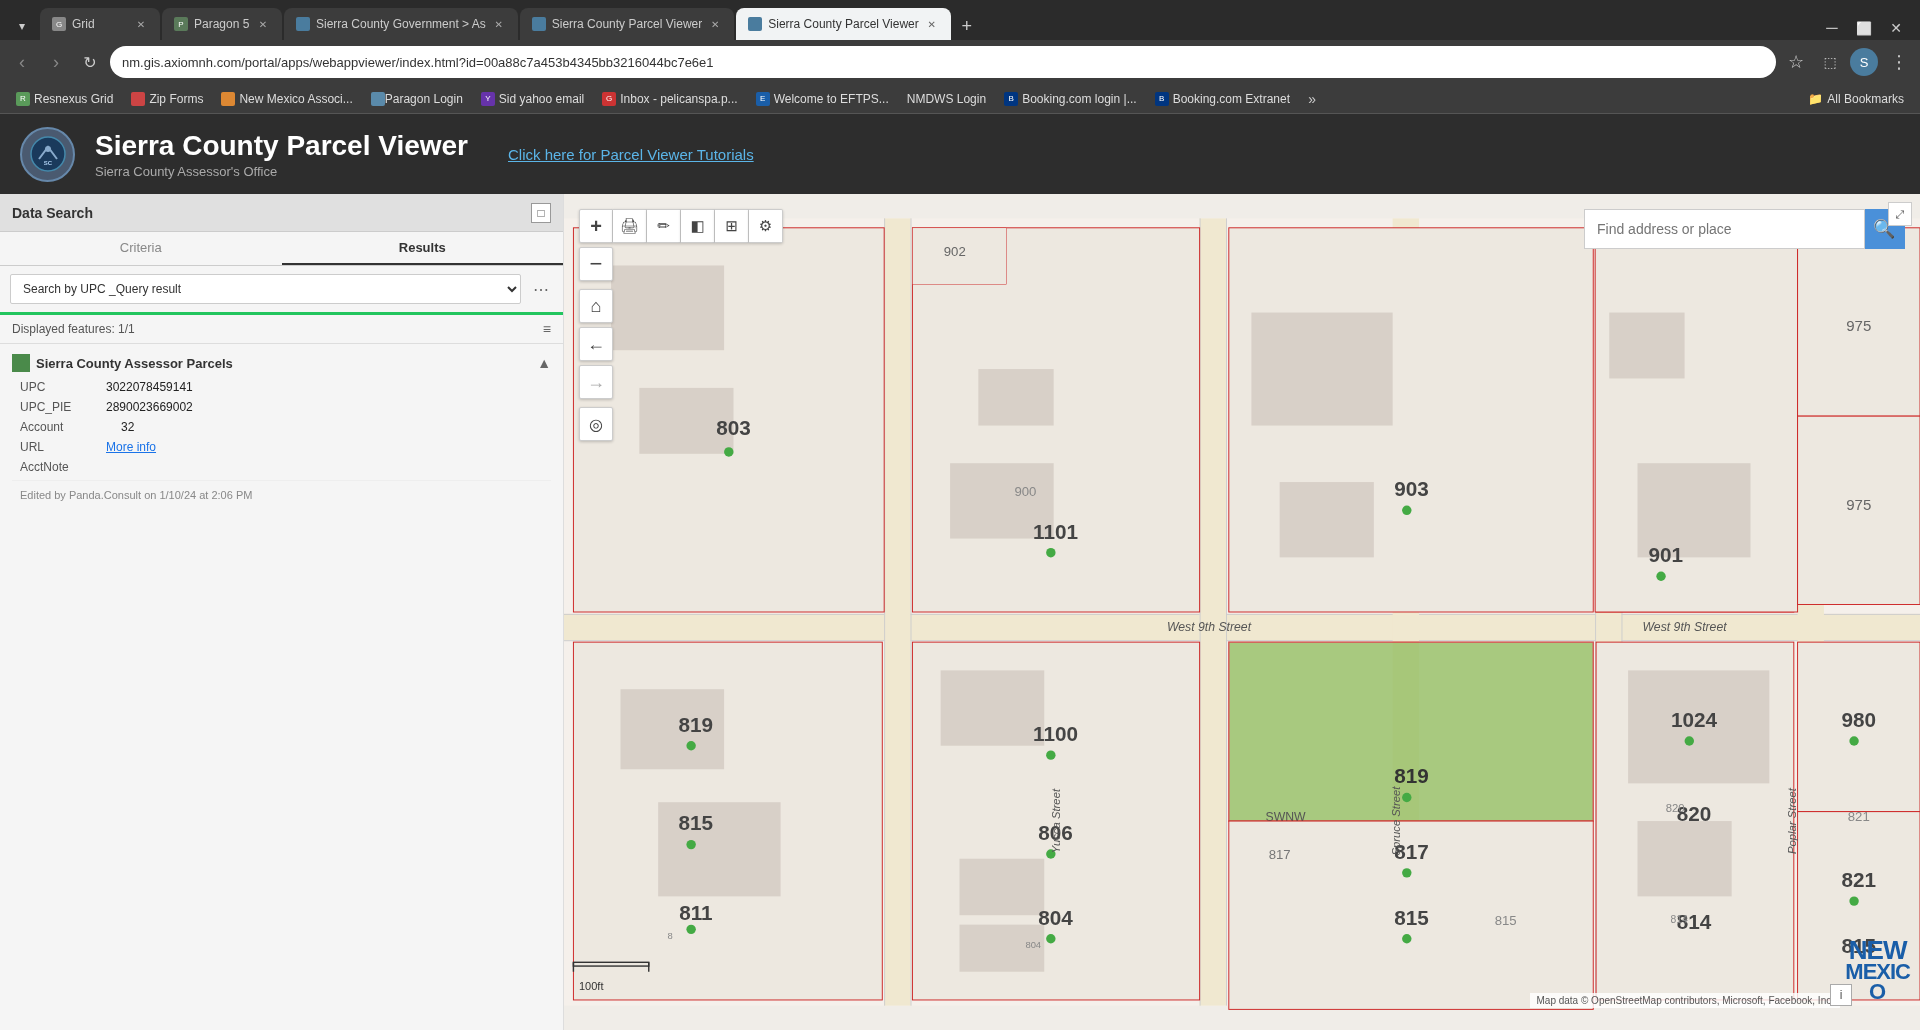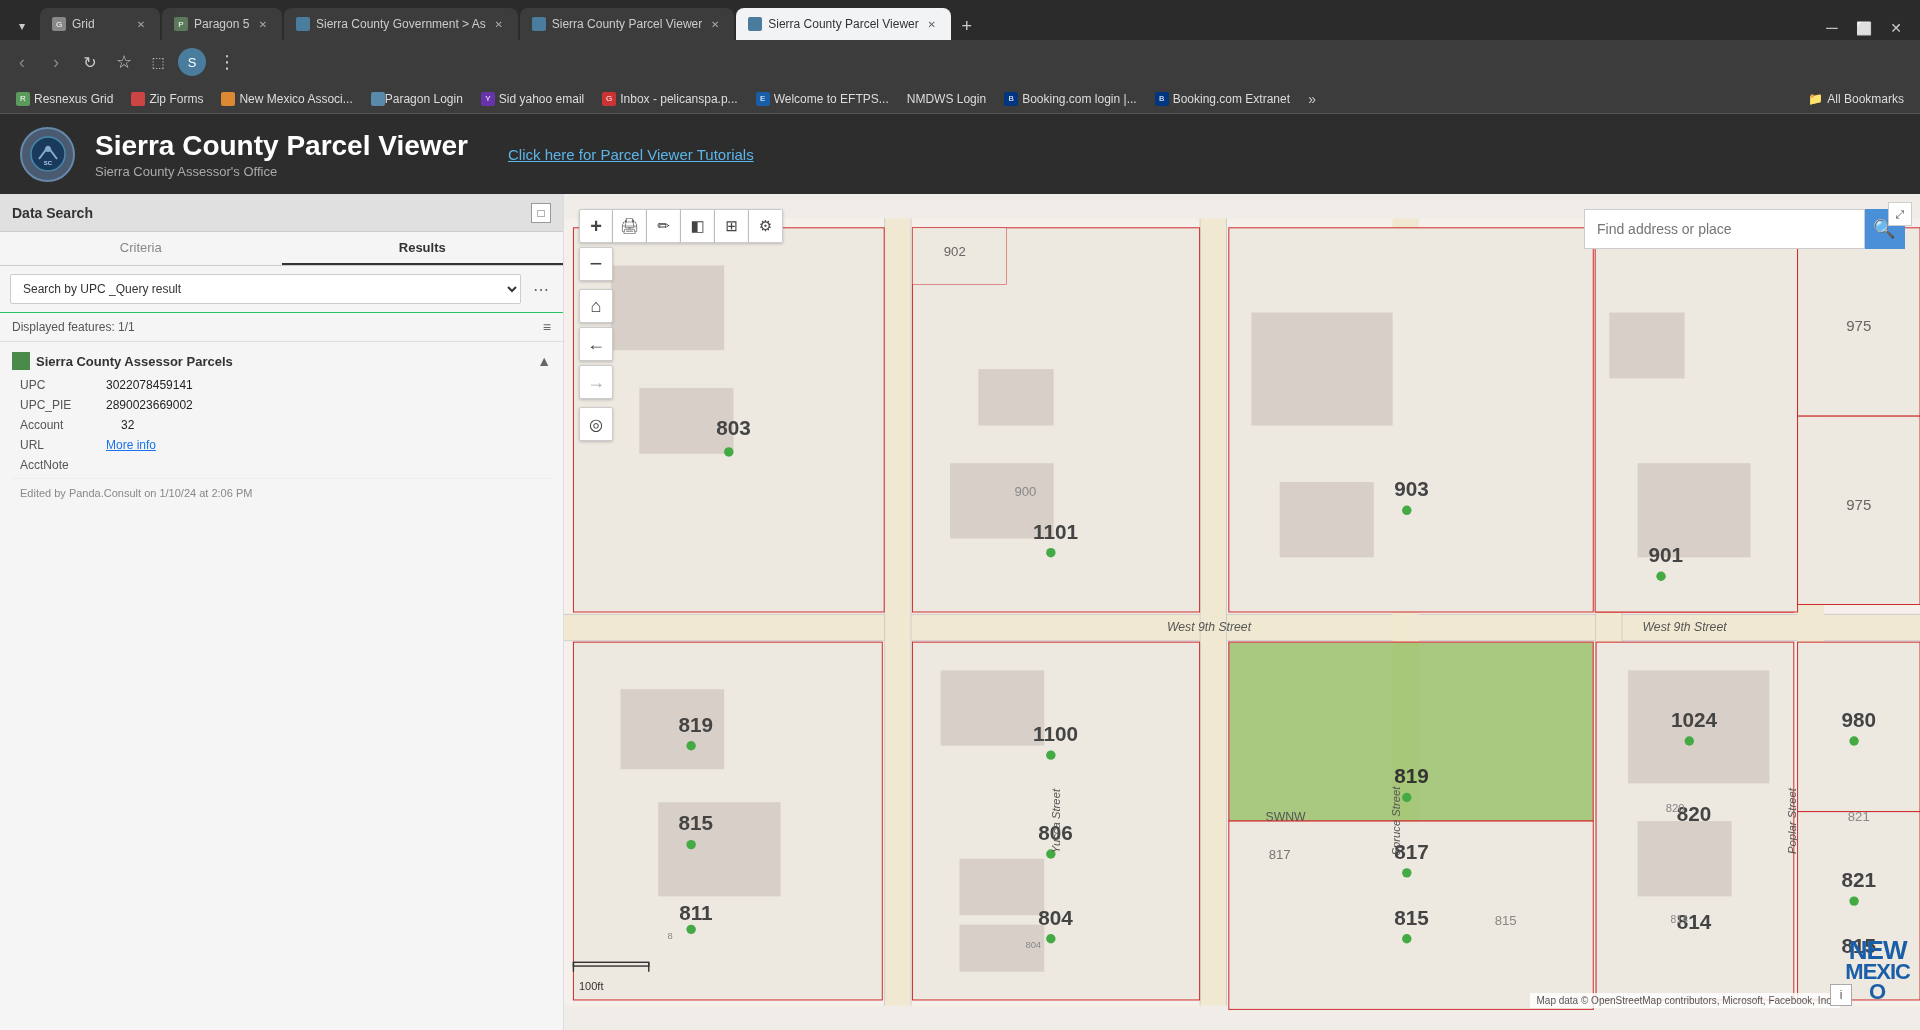--- a/index.html
+++ b/index.html
@@ -51,20 +51,23 @@
       <div style="width:24px;height:24px;display:flex;align-items:center;justify-content:center;color:#ccc;font-size:16px;cursor:pointer;">─</div>
       <div style="width:24px;height:24px;display:flex;align-items:center;justify-content:center;color:#ccc;font-size:13px;cursor:pointer;">⬜</div>
       <div style="width:24px;height:24px;display:flex;align-items:center;justify-content:center;color:#ccc;font-size:14px;cursor:pointer;">✕</div>
     </div>
   </div>
 
   <div style="display:flex;align-items:center;padding:4px 8px;background:#3c3c3c;height:44px;gap:6px;">
     <div style="width:28px;height:28px;display:flex;align-items:center;justify-content:center;color:#888;font-size:18px;cursor:pointer;border-radius:50%;">‹</div>
     <div style="width:28px;height:28px;display:flex;align-items:center;justify-content:center;color:#888;font-size:18px;cursor:pointer;border-radius:50%;">›</div>
     <div style="width:28px;height:28px;display:flex;align-items:center;justify-content:center;color:#ccc;font-size:16px;cursor:pointer;border-radius:50%;">↻</div>
+    <div style="flex:1;height:32px;background:#fff;border-radius:16px;display:flex;align-items:center;padding:0 12px;font-size:13px;color:#333;">
+      <span>nm.gis.axiomnh.com/portal/apps/webappviewer/index.html?id=00a88c7a453b4345bb3216044bc7e6e1</span>
+    </div>
     <div style="width:28px;height:28px;display:flex;align-items:center;justify-content:center;color:#ccc;font-size:18px;cursor:pointer;border-radius:50%;">☆</div>
     <div style="width:28px;height:28px;display:flex;align-items:center;justify-content:center;color:#ccc;font-size:14px;cursor:pointer;border-radius:50%;">⬚</div>
     <div style="width:28px;height:28px;border-radius:50%;background:#4a7c9e;display:flex;align-items:center;justify-content:center;color:#fff;font-size:13px;cursor:pointer;">S</div>
     <div style="width:28px;height:28px;display:flex;align-items:center;justify-content:center;color:#ccc;font-size:18px;cursor:pointer;border-radius:50%;letter-spacing:-2px;">⋮</div>
   </div>
 
   <div style="display:flex;align-items:center;padding:2px 8px;background:#3c3c3c;height:30px;gap:2px;border-bottom:1px solid #555;overflow:hidden;">
     <div style="display:flex;align-items:center;padding:2px 8px;height:24px;border-radius:4px;color:#ddd;font-size:12px;cursor:pointer;white-space:nowrap;gap:4px;">
       <div style="width:14px;height:14px;background:#5a9a5a;border-radius:2px;flex-shrink:0;display:flex;align-items:center;justify-content:center;font-size:8px;color:#fff;">R</div>
       <span>Resnexus Grid</span>
@@ -140,21 +143,21 @@
 
     <div style="display:flex;border-bottom:1px solid #ccc;background:#f5f5f5;">
       <div style="flex:1;text-align:center;padding:8px;font-size:13px;cursor:pointer;color:#888;border-bottom:2px solid transparent;">
         <span>Criteria</span>
       </div>
       <div style="flex:1;text-align:center;padding:8px;font-size:13px;cursor:pointer;color:#333;font-weight:bold;border-bottom:2px solid #333;">
         <span>Results</span>
       </div>
     </div>
 
-    <div style="display:flex;align-items:center;padding:8px 10px;gap:8px;border-bottom:1px solid #22c55e;">
+    <div style="display:flex;align-items:center;padding:8px 10px;gap:8px;border-bottom:3px solid #22c55e;">
       <select style="flex:1;height:30px;border:1px solid #ccc;background:#fff;padding:0 8px;font-size:12px;color:#333;border-radius:2px;">
         <option>Search by UPC _Query result</option>
       </select>
       <div style="color:#666;font-size:16px;cursor:pointer;padding:4px;">⋯</div>
     </div>
 
     <div style="display:flex;align-items:center;justify-content:space-between;padding:6px 12px;font-size:12px;color:#555;border-bottom:1px solid #ddd;">
       <span>Displayed features: 1/1</span>
       <div style="color:#666;cursor:pointer;font-size:14px;">≡</div>
     </div>

